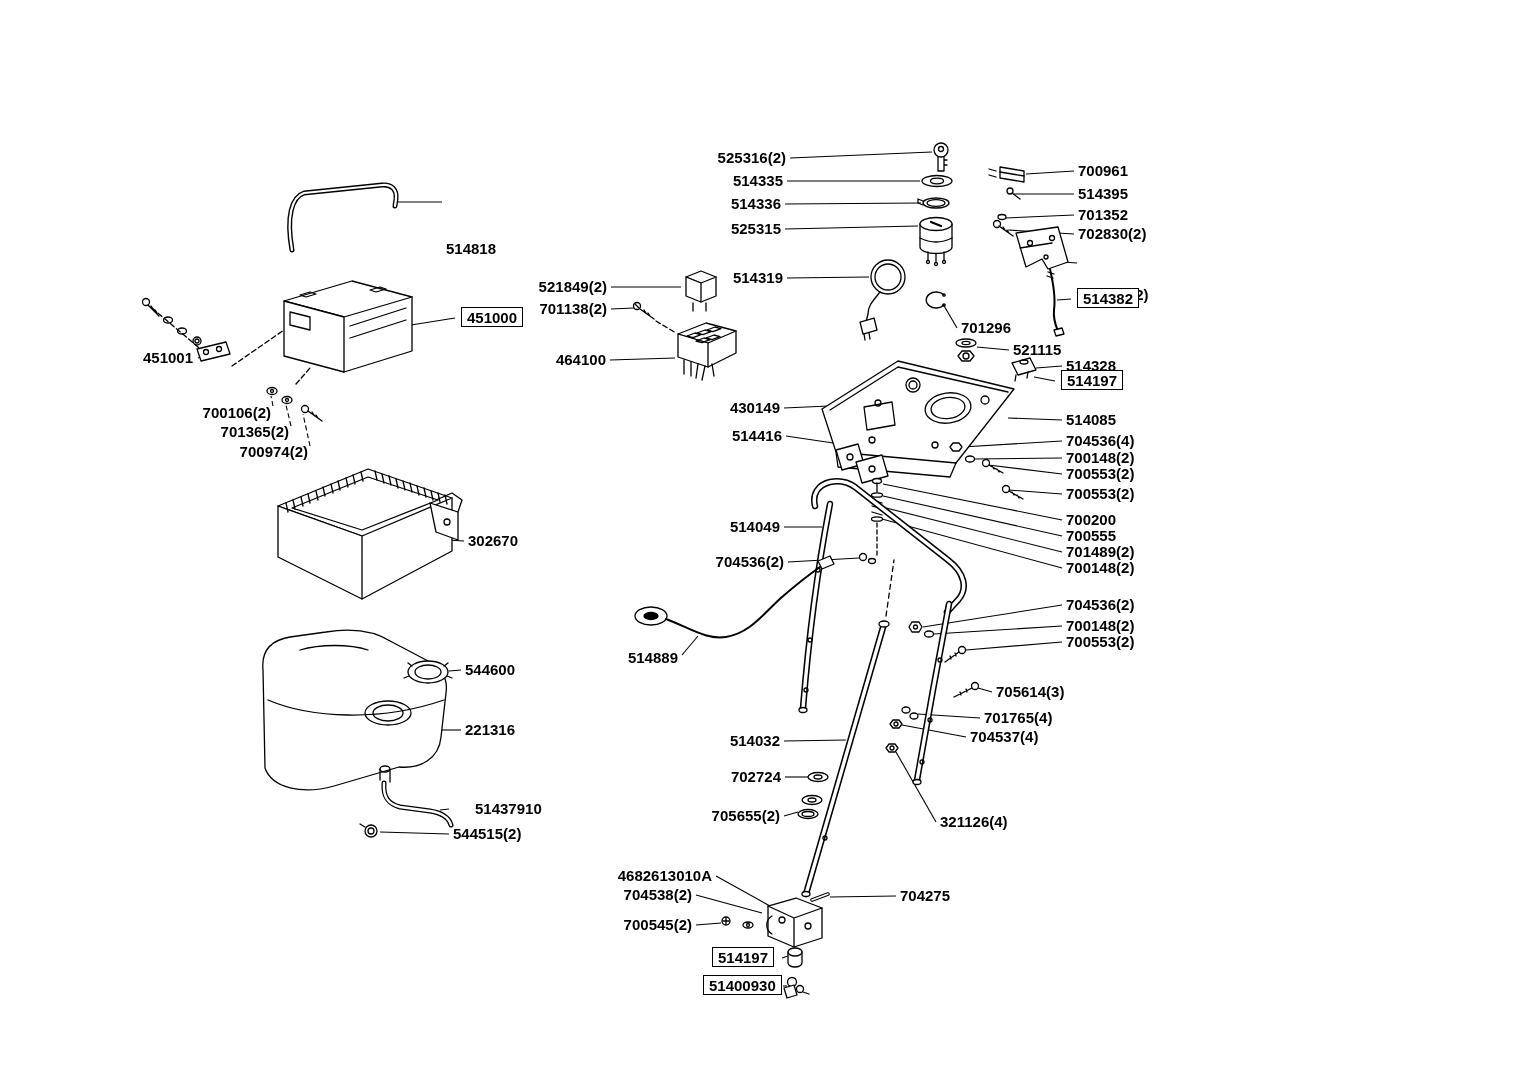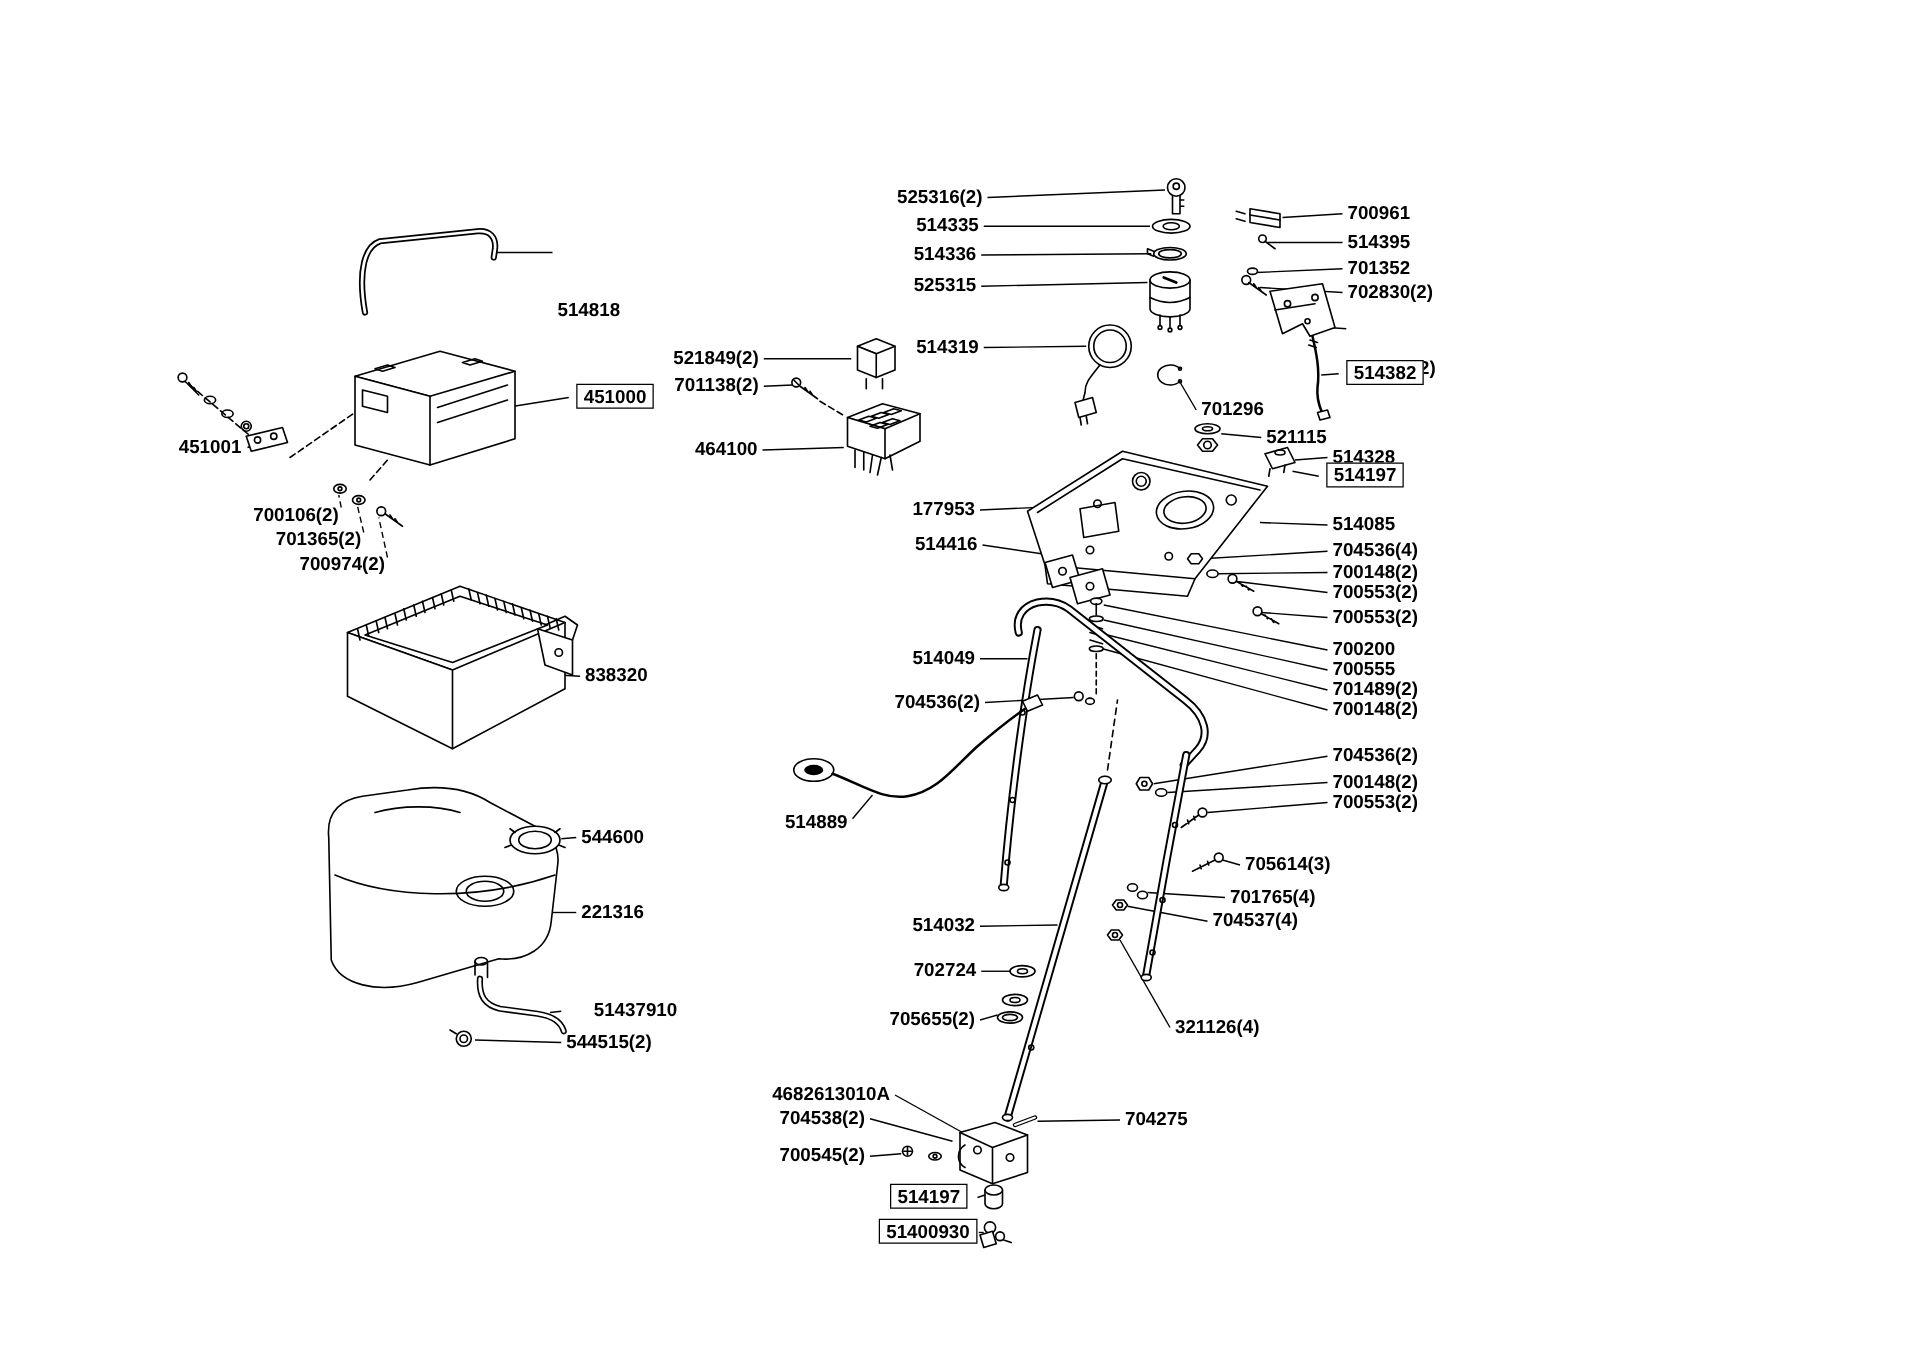--- a/index.html
+++ b/index.html
@@ -383,21 +383,21 @@
   </g>
 </svg>
 
 <div id="label-layer">
       <div class="part-label" style="left: 446px; top: 192px; margin-top: 47px;">514818</div>
       <div class="part-label boxed" style="left: 461px; top: 306.5px;">451000</div>
       <div class="part-label" style="left: 143px; top: 348px;">451001</div>
       <div class="part-label" style="right: 1257px; top: 403px;">700106(2)</div>
       <div class="part-label" style="right: 1239px; top: 422px;">701365(2)</div>
       <div class="part-label" style="right: 1220px; top: 442px;">700974(2)</div>
-      <div class="part-label" style="left: 468px; top: 531px;">838320</div>
+      <div class="part-label" style="left: 468px; top: 531px;">302670</div>
       <div class="part-label" style="left: 465px; top: 660px;">544600</div>
       <div class="part-label" style="left: 465px; top: 720px;">221316</div>
       <div class="part-label" style="left: 475px; top: 799px;">51437910</div>
       <div class="part-label" style="left: 453px; top: 824px;">544515(2)</div>
       <div class="part-label" style="right: 921px; top: 277px;">521849(2)</div>
       <div class="part-label" style="right: 921px; top: 299px;">701138(2)</div>
       <div class="part-label" style="right: 922px; top: 350px;">464100</div>
       <div class="part-label" style="right: 742px; top: 148px;">525316(2)</div>
       <div class="part-label" style="right: 745px; top: 171px;">514335</div>
       <div class="part-label" style="right: 747px; top: 194px;">514336</div>
@@ -406,21 +406,21 @@
       <div class="part-label" style="left: 1078px; top: 161px;">700961</div>
       <div class="part-label" style="left: 1078px; top: 184px;">514395</div>
       <div class="part-label" style="left: 1078px; top: 205px;">701352</div>
       <div class="part-label" style="left: 1078px; top: 224px;">702830(2)</div>
       <div class="part-label" style="left: 1081px; top: 237px; margin-top: 48px;">700119(2)</div>
       <div class="part-label boxed" style="left: 1077px; top: 287.5px;">514382</div>
       <div class="part-label" style="left: 961px; top: 318px;">701296</div>
       <div class="part-label" style="left: 1013px; top: 340px;">521115</div>
       <div class="part-label" style="left: 1066px; top: 356px;">514328</div>
       <div class="part-label boxed" style="left: 1061px; top: 369.5px;">514197</div>
-      <div class="part-label" style="right: 748px; top: 398px;">177953</div>
+      <div class="part-label" style="right: 748px; top: 398px;">430149</div>
       <div class="part-label" style="left: 1066px; top: 410px;">514085</div>
       <div class="part-label" style="right: 746px; top: 426px;">514416</div>
       <div class="part-label" style="left: 1066px; top: 431px;">704536(4)</div>
       <div class="part-label" style="left: 1066px; top: 448px;">700148(2)</div>
       <div class="part-label" style="left: 1066px; top: 464px;">700553(2)</div>
       <div class="part-label" style="left: 1066px; top: 484px;">700553(2)</div>
       <div class="part-label" style="left: 1066px; top: 510px;">700200</div>
       <div class="part-label" style="left: 1066px; top: 526px;">700555</div>
       <div class="part-label" style="left: 1066px; top: 542px;">701489(2)</div>
       <div class="part-label" style="left: 1066px; top: 558px;">700148(2)</div>

